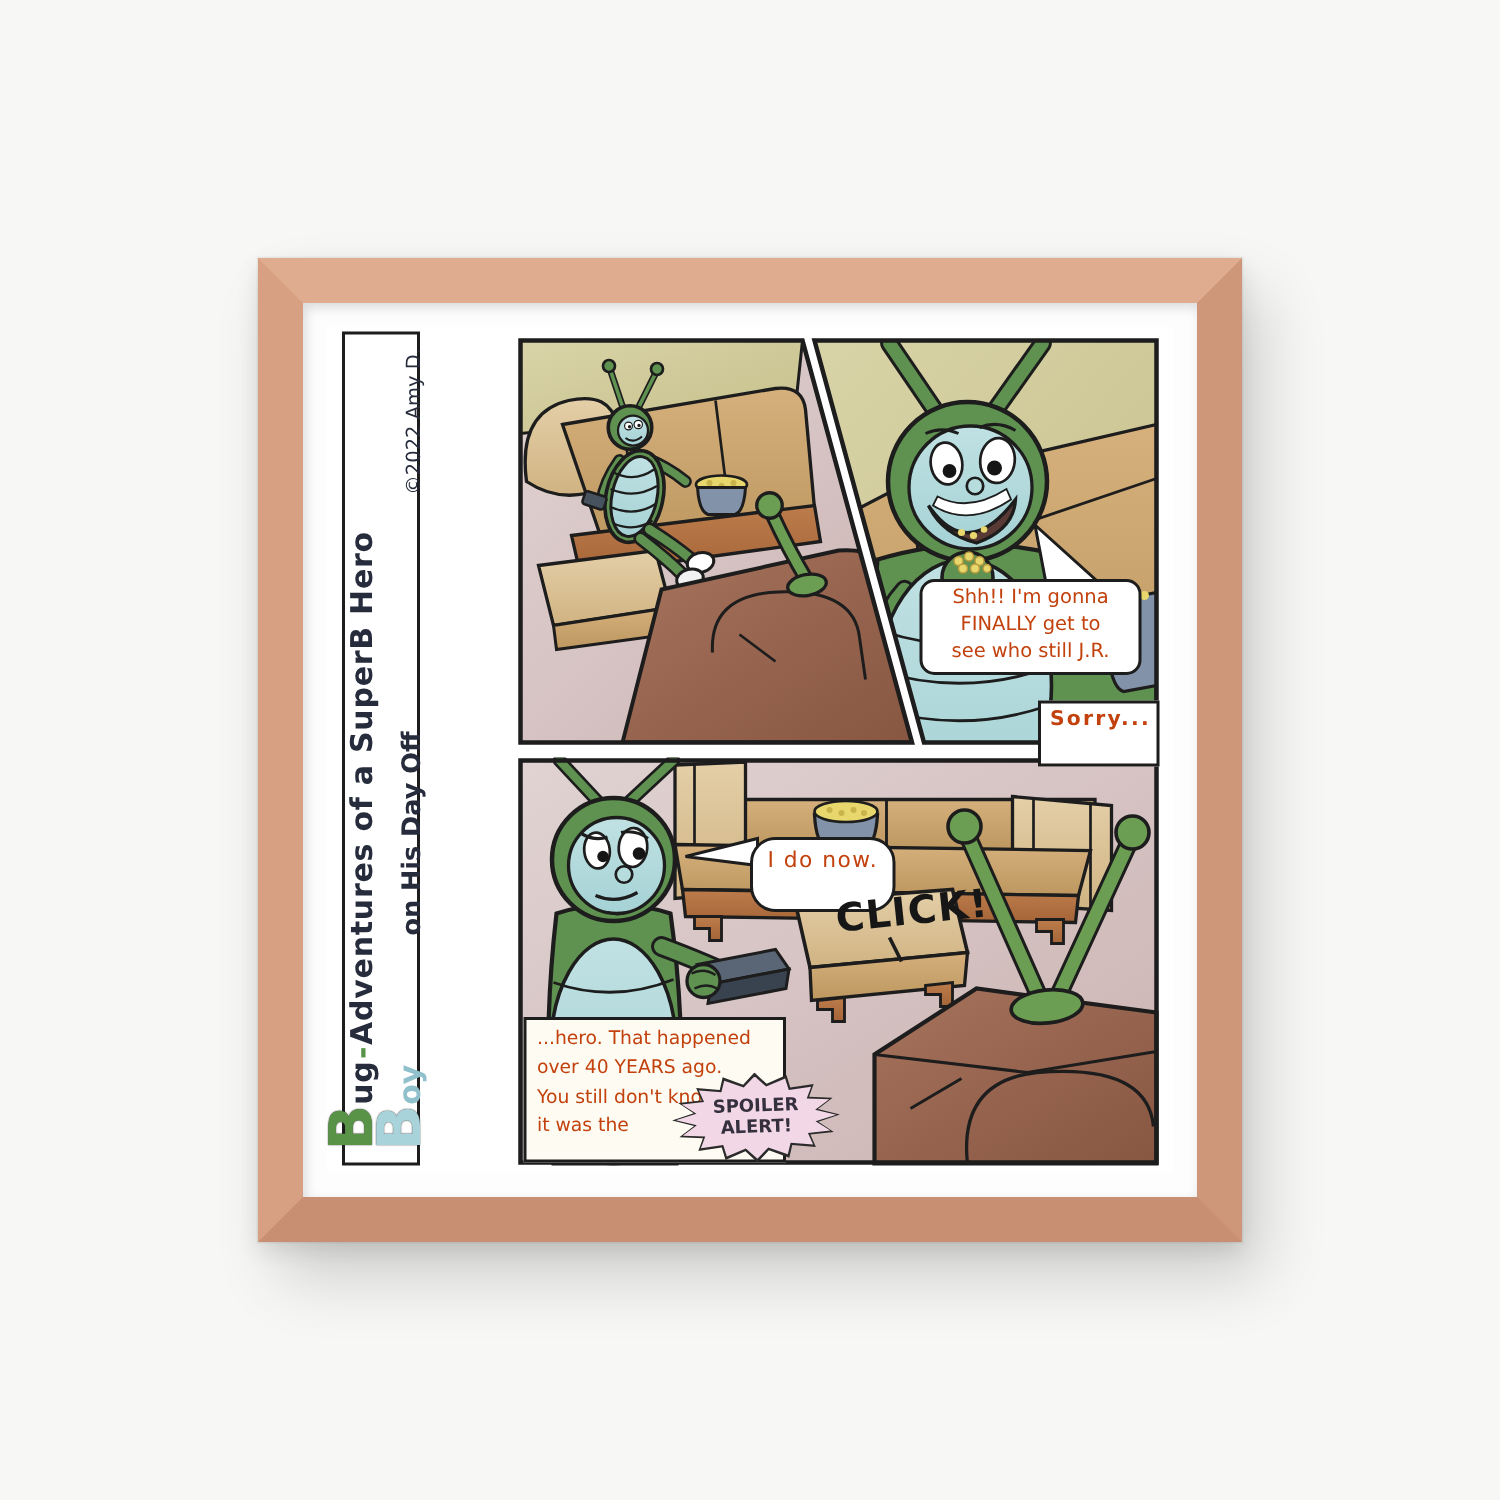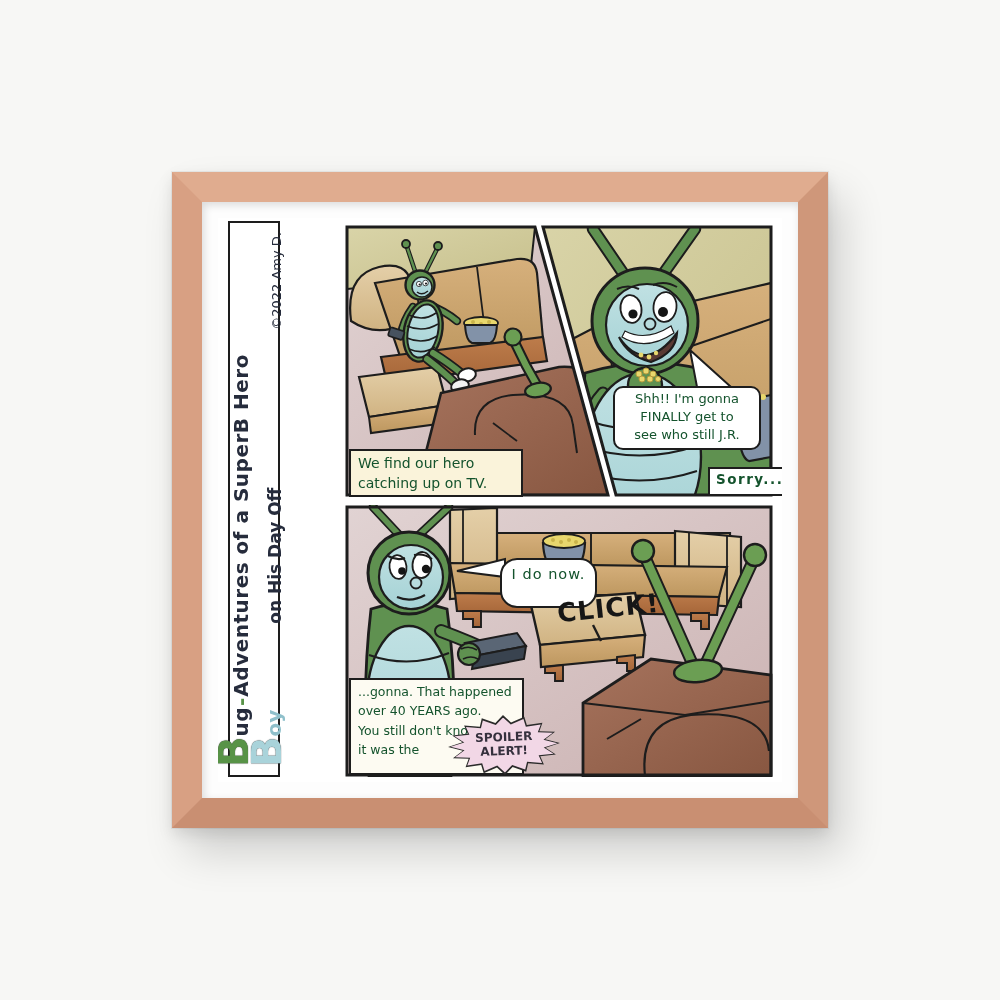--- a/index.html
+++ b/index.html
@@ -27,21 +27,21 @@
   .bigB.green{color:#589347;text-shadow:0 0 1px #1d1d1d;}
   .bigB.blue{color:#a9d3da;text-shadow:0 0 1px #1d1d1d;}
   .t-rest{font-size:20px;font-weight:600;letter-spacing:.5px;}
   .t-hyph{font-size:20px;font-weight:700;color:#589347;padding:0 1px;}
   .t-oy{font-size:20px;font-weight:700;color:#8fc0cb;}
   .t-sub{font-size:17px;font-weight:600;margin-left:86px;}
   .t-credit{font-size:13px;font-weight:500;margin-left:auto;margin-right:10px;}
   
   .panels{position:absolute;left:127px;top:7px;width:428px;height:552px;}
   .panels svg{position:absolute;left:0;}
-  .ov{position:absolute;z-index:5;color:#14532d;}
+  .ov{position:absolute;z-index:5;color:#c2410c;}
   .cap{background:#faf3da;border:2.4px solid #1d1d1d;font-size:14px;line-height:1.45;
        padding:2px 7px;font-weight:500;box-sizing:border-box;}
   .cap.white{background:#fdfbf2;}
   .bubble{background:#fff;border:2.4px solid #1d1d1d;border-radius:10px;text-align:center;
        font-weight:500;box-sizing:border-box;}
   .sfx{font-size:26px;font-weight:600;letter-spacing:1px;transform:rotate(-6deg);color:#161616;}
   .sorry{background:#fff;border:2.4px solid #1d1d1d;font-size:13.5px;letter-spacing:1.5px;
        font-weight:600;padding:2px 6px;box-sizing:border-box;text-align:center;}
   .burst{position:absolute;z-index:6;transform:rotate(-2deg);}
   .burst .b-bg,.burst .b-fg{position:absolute;clip-path:polygon(100% 50%,87% 57%,96% 69%,82% 71%,85% 85%,71% 82%,69% 96%,57% 87%,50% 100%,43% 87%,31% 96%,29% 82%,15% 85%,18% 71%,4% 69%,13% 57%,0% 50%,13% 43%,4% 31%,18% 29%,15% 15%,29% 18%,31% 4%,43% 13%,50% 0%,57% 13%,69% 4%,71% 18%,85% 15%,82% 29%,96% 31%,87% 43%);}
@@ -296,39 +296,35 @@
                   <path d="M129,151 L181,141 L179,154 L127,164 Z" fill="#39434f" stroke="#1d1d1d" stroke-width="2"></path>
                 </g>
                 <circle cx="124" cy="149" r="11" fill="#5f9150" stroke="#1d1d1d" stroke-width="2.2"></circle>
                 <path d="M116,144 Q124,140 132,145 M118,154 Q126,150 133,154" fill="none" stroke="#1d1d1d" stroke-width="1.6"></path>
               </g>
               <path d="M112,66 L160,54 L160,72 Z" fill="#ffffff" stroke="#1d1d1d" stroke-width="2"></path>
             </g>
             <rect x="2" y="2" width="424" height="268" fill="none" stroke="#1d1d1d" stroke-width="3"></rect>
           </svg>
 
-          <div class="ov cap" style="left:4px;top:224px;width:174px;height:48px;">
-            <div>We find our hero</div>
-            <div>catching up on TV.</div>
-          </div>
 
           <div class="ov bubble" style="left:268px;top:161px;width:148px;height:64px;font-size:13px;line-height:1.4;padding-top:2px;">
             <div>Shh!! I'm gonna</div>
             <div>FINALLY get to</div>
             <div>see who still J.R.</div>
           </div>
 
-          <div class="ov sorry" style="left:363px;top:242px;width:81px;height:29px;">Sorry...</div>
+          <div class="ov sorry" style="left:347px;top:242px;width:81px;height:44px;">Sorry...</div>
 
           <div class="ov bubble" style="left:155px;top:333px;width:97px;height:50px;border-radius:17px;font-size:14.5px;letter-spacing:1px;line-height:28px;">I do now.</div>
 
           <div class="ov sfx" style="left:212px;top:368px;">CLICK!</div>
 
           <div class="ov cap white" style="left:4px;top:453px;width:175px;height:97px;font-size:12.5px;line-height:1.55;">
-            <div>...gonna. That happened</div>
+            <div>...hero. That happened</div>
             <div>over 40 YEARS ago.</div>
             <div>You still don't know</div>
             <div>it was the</div>
           </div>
 
           <div class="burst" style="left:103px;top:490px;width:112px;height:60px;">
             <div class="b-bg"></div>
             <div class="b-fg"></div>
             <div class="b-txt">
               <span>SPOILER</span>

